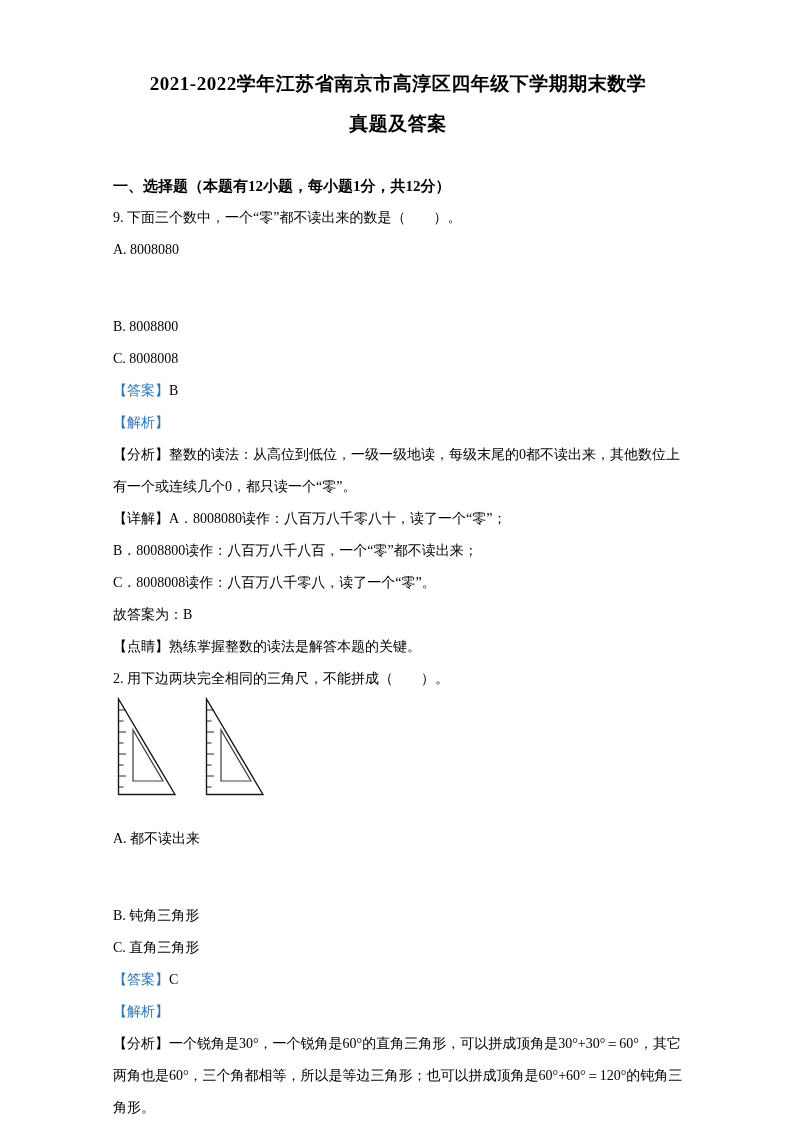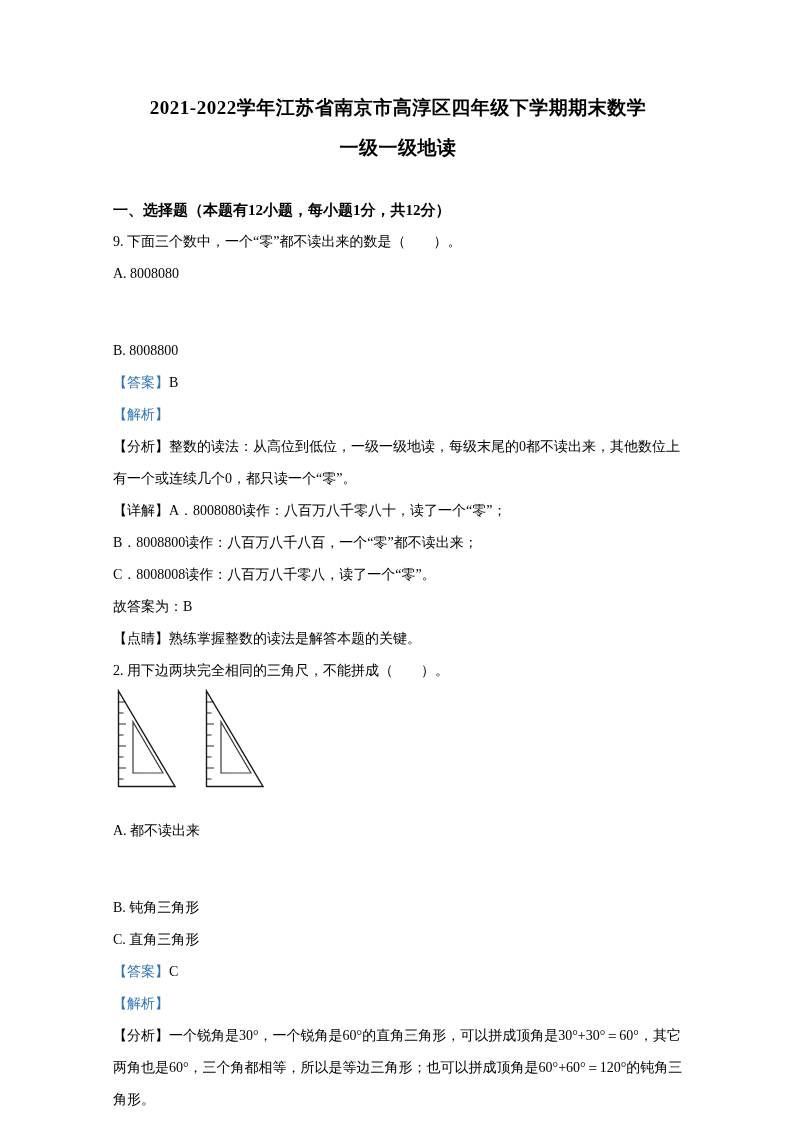--- a/index.html
+++ b/index.html
@@ -1,21 +1,21 @@
 <!DOCTYPE html>
 <html><head>
 <meta charset="utf-8">
 <style>
   * { box-sizing: border-box; }
   html,body { margin:0; padding:0; background:#ffffff; }
   .page {
     position: relative;
     width: 794px; height: 1123px;
     background: #ffffff;
-    padding: 88px 111px 0 113px;
+    padding: 64px 111px 0 113px;
     font-family: "Liberation Serif", "DejaVu Serif", serif;
     font-size: 14px;
     color: #000000;
     overflow: hidden;
   }
   .title { font-size: 19px; font-weight: bold; text-align: center; line-height: 40px; letter-spacing: 0.5px; }
   .section-heading { font-size: 15px; font-weight: bold; line-height: 32px; margin-top: 26px; }
   .line { line-height: 32px; margin: 0; }
   .blue { color: #2E74B5; }
   .options { display: flex; line-height: 32px; flex-direction: column; }
@@ -24,29 +24,30 @@
   .opt-c { flex: 1; }
   .figure-row { margin: 2px 0 26px 4px; height: 100px; display: flex; gap: 26px; align-items: flex-start; }
   .setsq { display: block; }
 </style>
 </head>
 <body>
 
 <div class="page">
 
   <div class="title">2021-2022学年江苏省南京市高淳区四年级下学期期末数学</div>
-  <div class="title">一级一级地读</div>
+  <div class="title">真题及答案</div>
 
   <div class="section-heading">一、选择题（本题有12小题，每小题1分，共12分）</div>
 
   <p class="line">9. 下面三个数中，一个“零”都不读出来的数是（　　）。</p>
 
   <div class="options">
     <span class="opt-a">A. 8008080</span>
     <span class="opt-b">B. 8008800</span>
+    <span class="opt-c">C. 8008008</span>
   </div>
 
   <p class="line">
     <span class="blue">【答案】</span><span>B</span>
   </p>
 
   <p class="line">
     <span class="blue">【解析】</span>
   </p>
 

